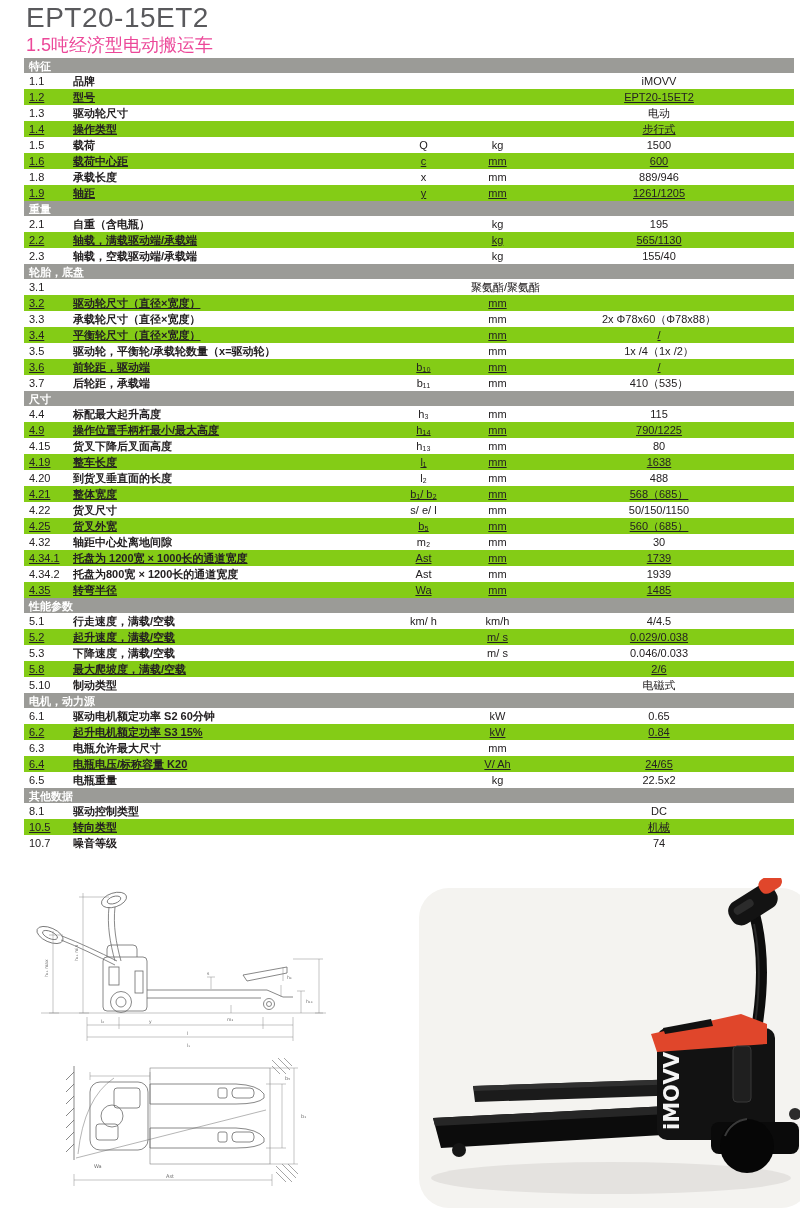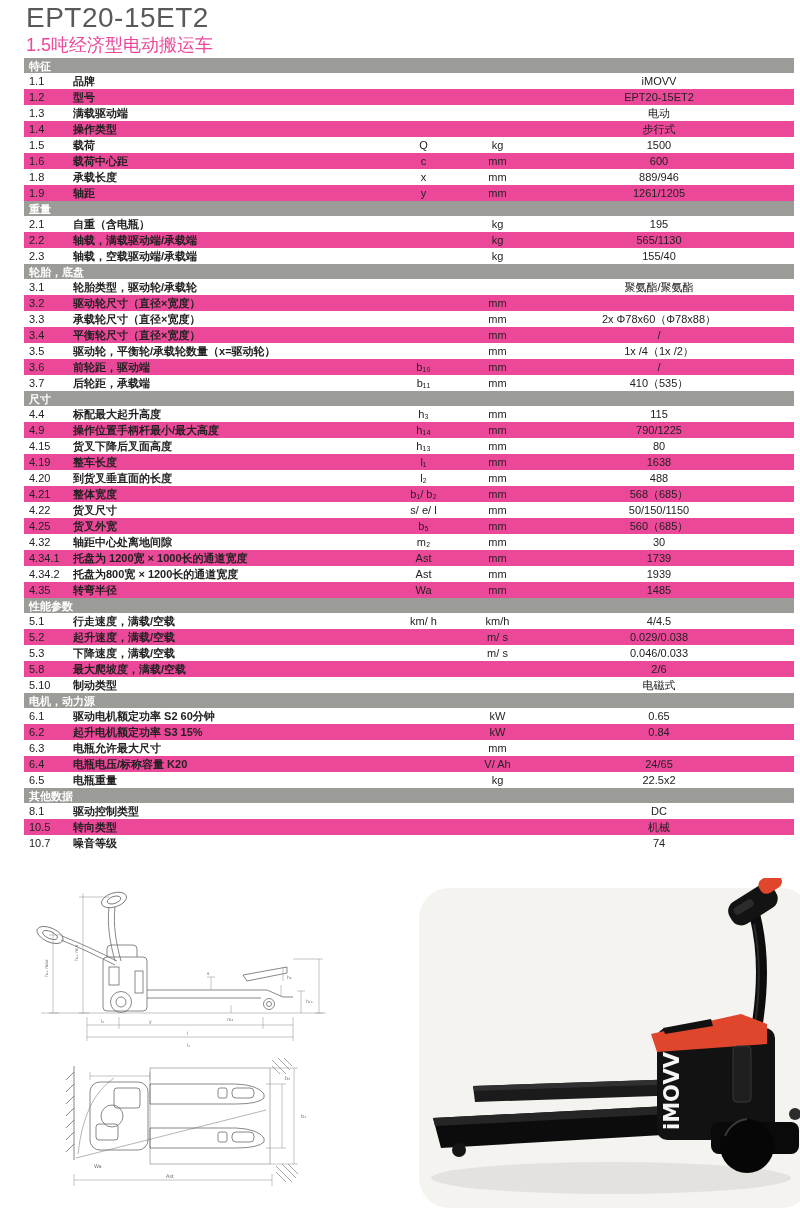--- a/index.html
+++ b/index.html
@@ -3,21 +3,21 @@
 <meta charset="utf-8">
 <style>
   html,body{margin:0;padding:0;background:#ffffff;}
   body{width:800px;height:1215px;font-family:"Liberation Sans","DejaVu Sans",sans-serif;}
   .sheet{position:relative;width:800px;height:1215px;background:#fff;overflow:hidden;margin-left:16px;}
   .title{position:absolute;left:10px;top:2px;font-size:28px;color:#59595c;letter-spacing:.5px;}
   .subtitle{position:absolute;left:10px;top:33px;font-size:18px;font-weight:normal;color:#ec4899;}
   .spec-table{position:absolute;left:8px;top:58px;width:770px;}
   .sec-bar{height:15px;line-height:16px;background:#9b9b97;color:#ffffff;font-size:11px;font-weight:bold;padding-left:5px;box-sizing:border-box;overflow:hidden;}
   .row{display:grid;grid-template-columns:49px 303px 95px 53px 270px;height:16px;line-height:16px;font-size:11px;color:#242122;background:#ffffff;}
-  .row.alt{background:#ec4899;}
+  .row.alt{background:#84cc16;text-decoration:underline;}
   .c-no{padding-left:5px;}
   .c-desc{font-weight:bold;white-space:nowrap;overflow:hidden;}
   .c-sym,.c-unit,.c-val{text-align:center;white-space:nowrap;}
   .drawing{position:absolute;}
   svg text{font-family:"DejaVu Sans",sans-serif;}
 </style>
 </head>
 <body>
 
 <div class="sheet">
@@ -35,21 +35,21 @@
       </div>
       <div class="row alt">
         <div class="c-no">1.2</div>
         <div class="c-desc">型号</div>
         <div class="c-sym"></div>
         <div class="c-unit"></div>
         <div class="c-val">EPT20-15ET2</div>
       </div>
       <div class="row">
         <div class="c-no">1.3</div>
-        <div class="c-desc">满载驱动端</div>
+        <div class="c-desc">驱动轮尺寸</div>
         <div class="c-sym"></div>
         <div class="c-unit"></div>
         <div class="c-val">电动</div>
       </div>
       <div class="row alt">
         <div class="c-no">1.4</div>
         <div class="c-desc">操作类型</div>
         <div class="c-sym"></div>
         <div class="c-unit"></div>
         <div class="c-val">步行式</div>
@@ -100,21 +100,20 @@
       <div class="row">
         <div class="c-no">2.3</div>
         <div class="c-desc">轴载，空载驱动端/承载端</div>
         <div class="c-sym"></div>
         <div class="c-unit">kg</div>
         <div class="c-val">155/40</div>
       </div>
       <div class="sec-bar">轮胎，底盘</div>
       <div class="row">
         <div class="c-no">3.1</div>
-        <div class="c-desc">轮胎类型，驱动轮/承载轮</div>
         <div class="c-sym"></div>
         <div class="c-unit"></div>
         <div class="c-val">聚氨酯/聚氨酯</div>
       </div>
       <div class="row alt">
         <div class="c-no">3.2</div>
         <div class="c-desc">驱动轮尺寸（直径×宽度）</div>
         <div class="c-sym"></div>
         <div class="c-unit">mm</div>
       </div>

